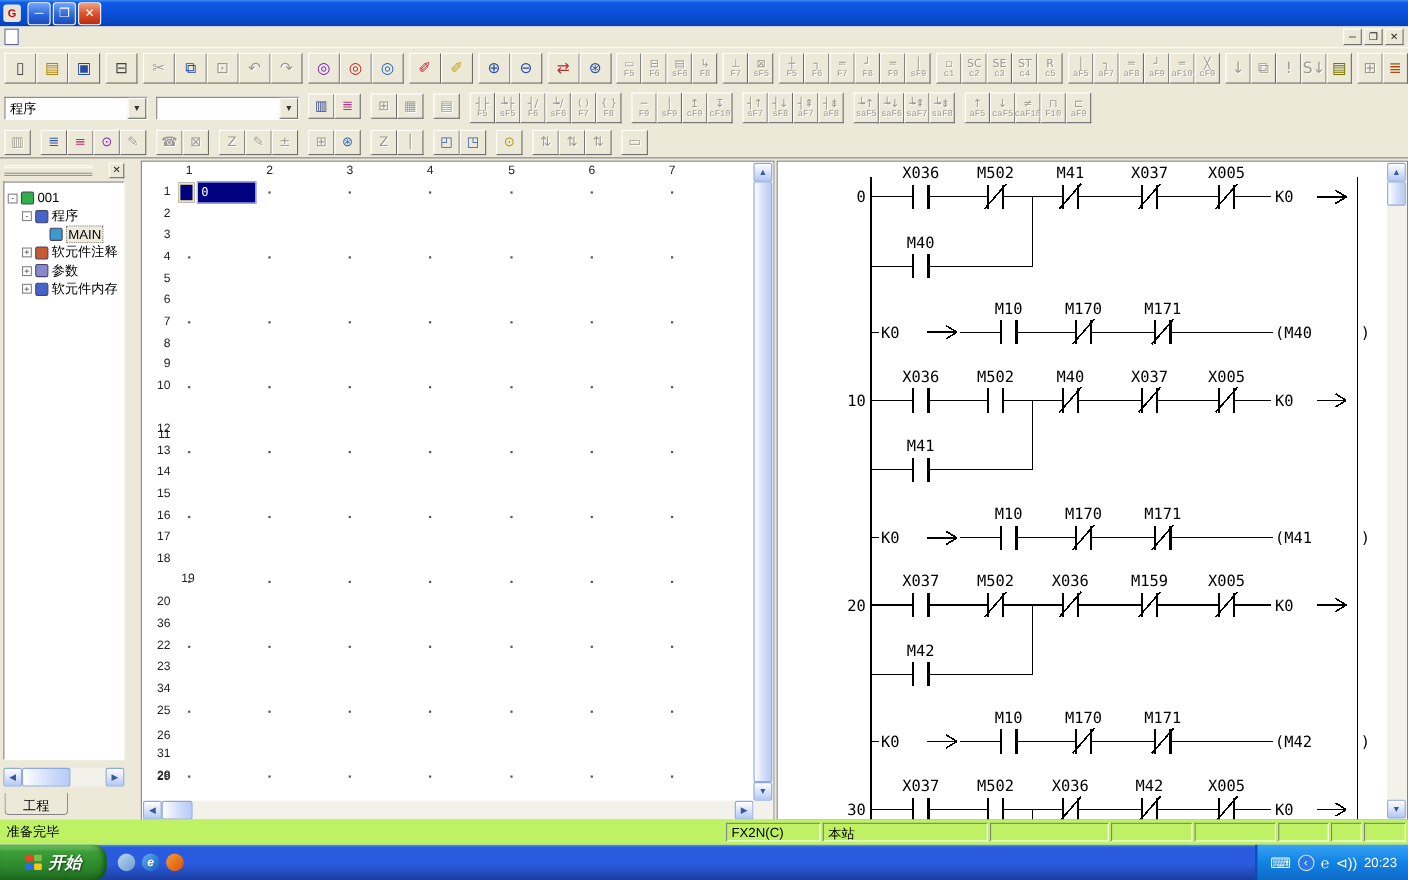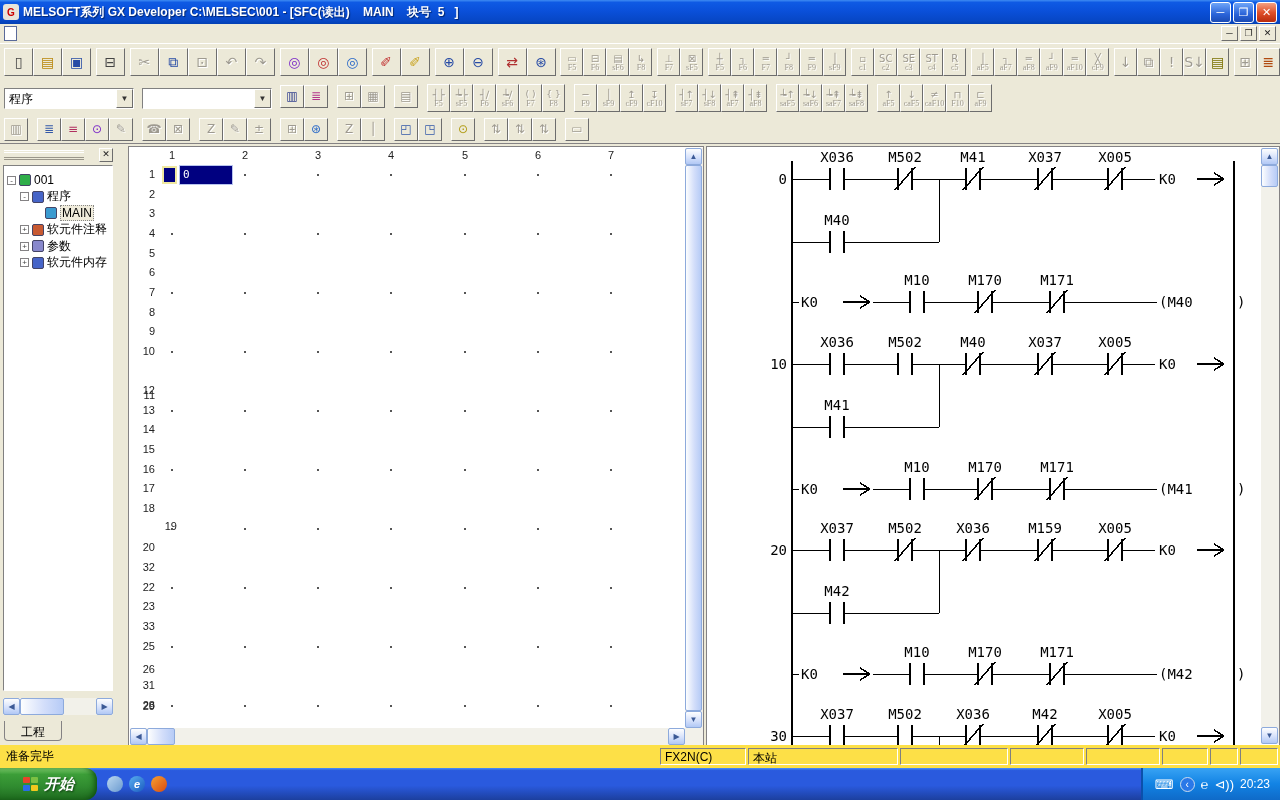--- a/index.html
+++ b/index.html
@@ -36,21 +36,21 @@
   #toolbar3 { top:116px; height:27px; }
   .tsep { width:9px; height:26px; }
   .tbtn { border:1px solid; border-color:#fff #6d6d6d #6d6d6d #fff; background:#ece9d8;
     display:flex; flex-direction:column; align-items:center; justify-content:center; flex:none; }
   .w29 { width:29px; height:28px; }
   .w23 { width:23px; height:28px; }
   .w24 { width:24px; height:23px; }
   .tico { font-size:14px; line-height:15px; color:#223; font-family:"DejaVu Sans", sans-serif; }
   .w24 .tico { font-size:12px; line-height:13px; }
   .two .tico { font-size:10px; line-height:11px; }
-  .tlbl { font-size:8px; line-height:8px; color:#333; font-family:Liberation Serif, serif; }
+  .tlbl { font-size:8px; line-height:8px; color:#333; font-family:Liberation Mono, monospace; }
   .tbtn.off .tico, .tbtn.off .tlbl { color:#9e9a90; text-shadow:1px 1px 0 #fff; }
   .combo { width:130px; height:21px; border:1px solid; border-color:#808080 #fff #fff #808080;
     background:#fff; display:flex; margin-right:8px; }
   .combo-text { flex:1; padding:2px 4px; font-size:12px; color:#000; overflow:hidden; white-space:nowrap; }
   .combo-arrow { width:17px; background:#ece9d8; border:1px solid; border-color:#fff #6d6d6d #6d6d6d #fff;
     font-size:8px; color:#333; text-align:center; line-height:18px; }
 
   
   #main { position:absolute; left:0; top:143px; width:1280px; height:602px; background:#ece9d8;
     border-top:1px solid #848284; }
@@ -93,21 +93,21 @@
   #sfc-vscroll { left:556px; top:1px; height:580px; }
   #sfc-hscroll { left:1px; top:581px; width:555px; }
   #sfc-corner { position:absolute; left:556px; top:581px; width:18px; height:17px; background:#f2f1ea; }
 
   #ladder-panel { position:absolute; left:706px; top:2px; width:574px; height:600px; background:#fff;
     border:1px solid #848284; }
   #ladder-svg { position:absolute; left:0; top:0; }
   #ladder-vscroll { left:554px; top:1px; height:596px; }
 
   
-  #statusbar { position:absolute; left:0; top:745px; width:1280px; height:23px; background:#fde047;
+  #statusbar { position:absolute; left:0; top:745px; width:1280px; height:23px; background:#bef264;
     display:flex; align-items:center; padding:2px; gap:2px; }
   #status-ready { flex:1; padding-left:4px; }
   .status-cell { height:17px; border:1px solid; border-color:#808080 #fff #fff #808080; padding:1px 4px;
     font-size:12px; white-space:nowrap; overflow:hidden; flex:none; }
 
   
   #taskbar { position:absolute; left:0; top:768px; width:1280px; height:32px;
     background:linear-gradient(180deg,#4a90f8 0%,#2a5ade 8%,#2a5ade 55%,#1c3f9e 100%);
     display:flex; align-items:center; }
   #start-button { width:97px; height:32px; border-radius:0 12px 12px 0;
@@ -133,21 +133,20 @@
     color:#fff; font-size:10px; line-height:13px; text-align:center; }
   #clock { color:#fff; font-size:12px; }
 </style>
 </head>
 <body>
 
 <div id="screen">
 
   <div id="titlebar">
     <span class="app-icon">G</span>
-    <span id="title-text">MELSOFT系列 GX Developer C:\MELSEC\001 - [SFC(读出)    MAIN    块号  5   ]</span>
     <span class="cap-btn">─</span>
     <span class="cap-btn">❐</span>
     <span class="cap-btn close">✕</span>
   </div>
 
   <div id="menubar">
     <span class="mdi-doc"></span>
     <span id="mdi-caps">
       <span class="mdi-cap">─</span>
       <span class="mdi-cap">❐</span>
@@ -658,31 +657,31 @@
           <div class="row-num" style="top: 355.05px;">18</div>
           <div class="row-num" style="top: 373px; margin-left: 22px;">19</div>
           <div class="grid-dot" style="left: 42px; top: 380.7px;"></div>
           <div class="grid-dot" style="left: 115px; top: 380.7px;"></div>
           <div class="grid-dot" style="left: 188px; top: 380.7px;"></div>
           <div class="grid-dot" style="left: 261px; top: 380.7px;"></div>
           <div class="grid-dot" style="left: 335px; top: 380.7px;"></div>
           <div class="grid-dot" style="left: 408px; top: 380.7px;"></div>
           <div class="grid-dot" style="left: 481px; top: 380.7px;"></div>
           <div class="row-num" style="top: 394.35px;">20</div>
-          <div class="row-num" style="top: 414px;">32</div>
+          <div class="row-num" style="top: 414px;">36</div>
           <div class="row-num" style="top: 433.65px;">22</div>
           <div class="grid-dot" style="left: 42px; top: 439.65px;"></div>
           <div class="grid-dot" style="left: 115px; top: 439.65px;"></div>
           <div class="grid-dot" style="left: 188px; top: 439.65px;"></div>
           <div class="grid-dot" style="left: 261px; top: 439.65px;"></div>
           <div class="grid-dot" style="left: 335px; top: 439.65px;"></div>
           <div class="grid-dot" style="left: 408px; top: 439.65px;"></div>
           <div class="grid-dot" style="left: 481px; top: 439.65px;"></div>
           <div class="row-num" style="top: 453.3px;">23</div>
-          <div class="row-num" style="top: 472.95px;">33</div>
+          <div class="row-num" style="top: 472.95px;">34</div>
           <div class="row-num" style="top: 492.6px;">25</div>
           <div class="grid-dot" style="left: 42px; top: 498.6px;"></div>
           <div class="grid-dot" style="left: 115px; top: 498.6px;"></div>
           <div class="grid-dot" style="left: 188px; top: 498.6px;"></div>
           <div class="grid-dot" style="left: 261px; top: 498.6px;"></div>
           <div class="grid-dot" style="left: 335px; top: 498.6px;"></div>
           <div class="grid-dot" style="left: 408px; top: 498.6px;"></div>
           <div class="grid-dot" style="left: 481px; top: 498.6px;"></div>
           <div class="row-num" style="top: 516px;">26</div>
           <div class="row-num" style="top: 531.9px;">31</div>

